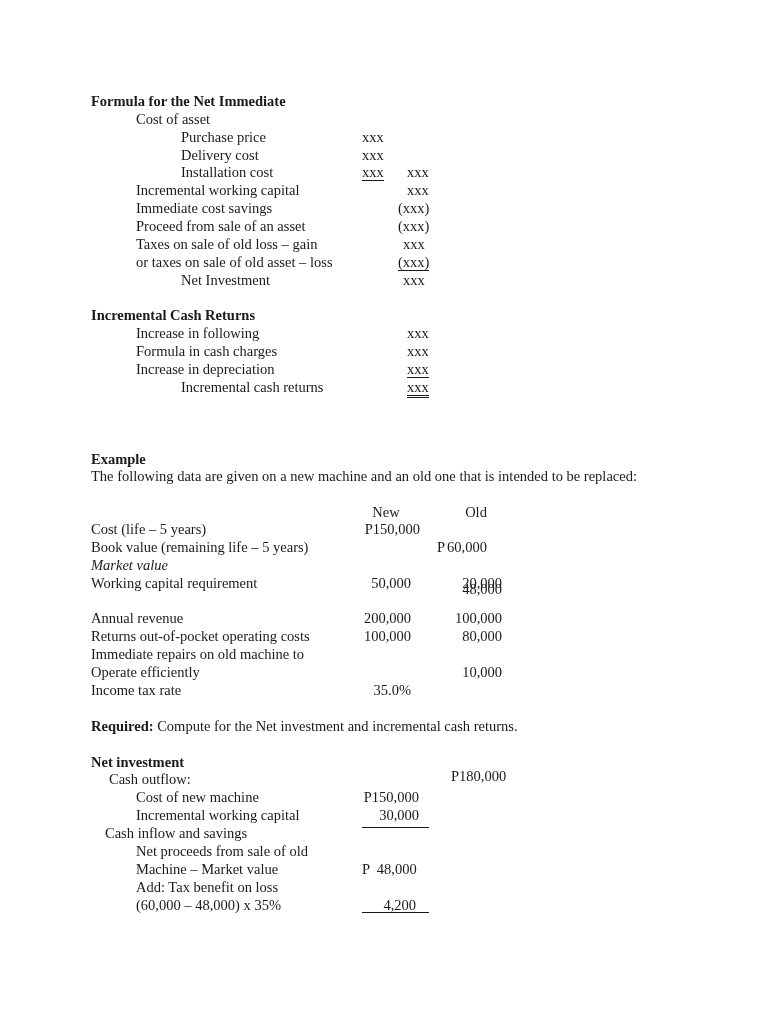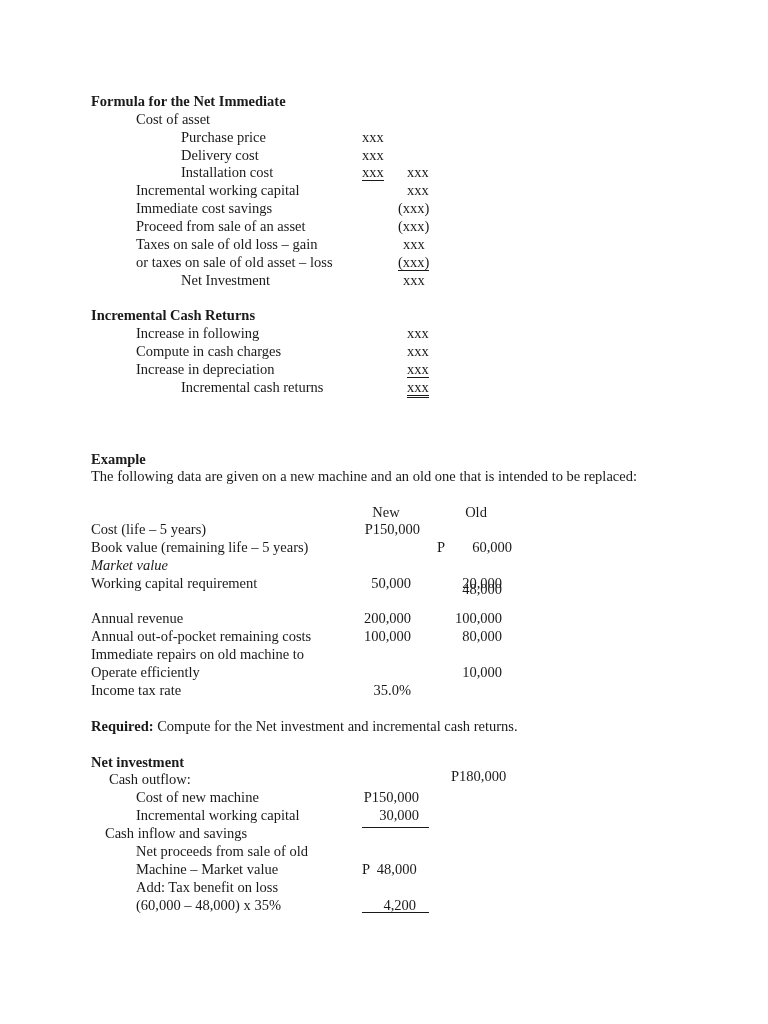--- a/index.html
+++ b/index.html
@@ -48,54 +48,54 @@
 <div class="t ul" style="left:398px; top:255px;">(xxx)</div>
 
 <div class="t" style="left:181px; top:272px;">Net Investment</div>
 <div class="t" style="left:403px; top:272px;">xxx</div>
 
 <div class="t b" style="left:91px; top:307px;">Incremental Cash Returns</div>
 
 <div class="t" style="left:136px; top:325px;">Increase in following</div>
 <div class="t" style="left:407px; top:325px;">xxx</div>
 
-<div class="t" style="left:136px; top:343px;">Compute in cash charges</div>
+<div class="t" style="left:136px; top:343px;">Formula in cash charges</div>
 <div class="t" style="left:407px; top:343px;">xxx</div>
 
 <div class="t" style="left:136px; top:361px;">Increase in depreciation</div>
 <div class="t ul" style="left:407px; top:362px;">xxx</div>
 
 <div class="t" style="left:181px; top:379px;">Incremental cash returns</div>
 <div class="t dul" style="left:407px; top:380px;">xxx</div>
 
 <div class="t b" style="left:91px; top:451px;">Example</div>
 <div class="t" style="left:91px; top:468px;">The following data are given on a new machine and an old one that is intended to be replaced:</div>
 
 <div class="t c" style="left:366px; top:504px; width:40px;">New</div>
 <div class="t c" style="left:456px; top:504px; width:40px;">Old</div>
 
 <div class="t" style="left:91px; top:521px;">Cost (life – 5 years)</div>
 <div class="t r" style="left:340px; top:521px; width:80px;">P150,000</div>
 
 <div class="t" style="left:91px; top:539px;">Book value (remaining life – 5 years)</div>
 <div class="t" style="left:437px; top:539px;">P</div>
-<div class="t r" style="left:442px; top:539px; width:70px;">60,000</div>
+<div class="t r" style="left:432px; top:539px; width:70px;text-align:center;">60,000</div>
 
 <div class="t" style="left:91px; top:557px;font-style:italic;">Market value</div>
 <div class="t r" style="left:432px; top:557px; width:70px;margin-top:24px;">48,000</div>
 
 <div class="t" style="left:91px; top:575px;">Working capital requirement</div>
 <div class="t r" style="left:330px; top:575px; width:81px;">50,000</div>
 <div class="t r" style="left:432px; top:575px; width:70px;">20,000</div>
 
 <div class="t" style="left:91px; top:610px;">Annual revenue</div>
 <div class="t r" style="left:330px; top:610px; width:81px;">200,000</div>
 <div class="t r" style="left:432px; top:610px; width:70px;">100,000</div>
 
-<div class="t" style="left:91px; top:628px;">Annual out-of-pocket remaining costs</div>
+<div class="t" style="left:91px; top:628px;">Returns out-of-pocket operating costs</div>
 <div class="t r" style="left:330px; top:628px; width:81px;">100,000</div>
 <div class="t r" style="left:432px; top:628px; width:70px;">80,000</div>
 
 <div class="t" style="left:91px; top:646px;">Immediate repairs on old machine to</div>
 
 <div class="t" style="left:91px; top:664px;">Operate efficiently</div>
 <div class="t r" style="left:432px; top:664px; width:70px;">10,000</div>
 
 <div class="t" style="left:91px; top:682px;">Income tax rate</div>
 <div class="t r" style="left:330px; top:682px; width:81px;">35.0%</div>

